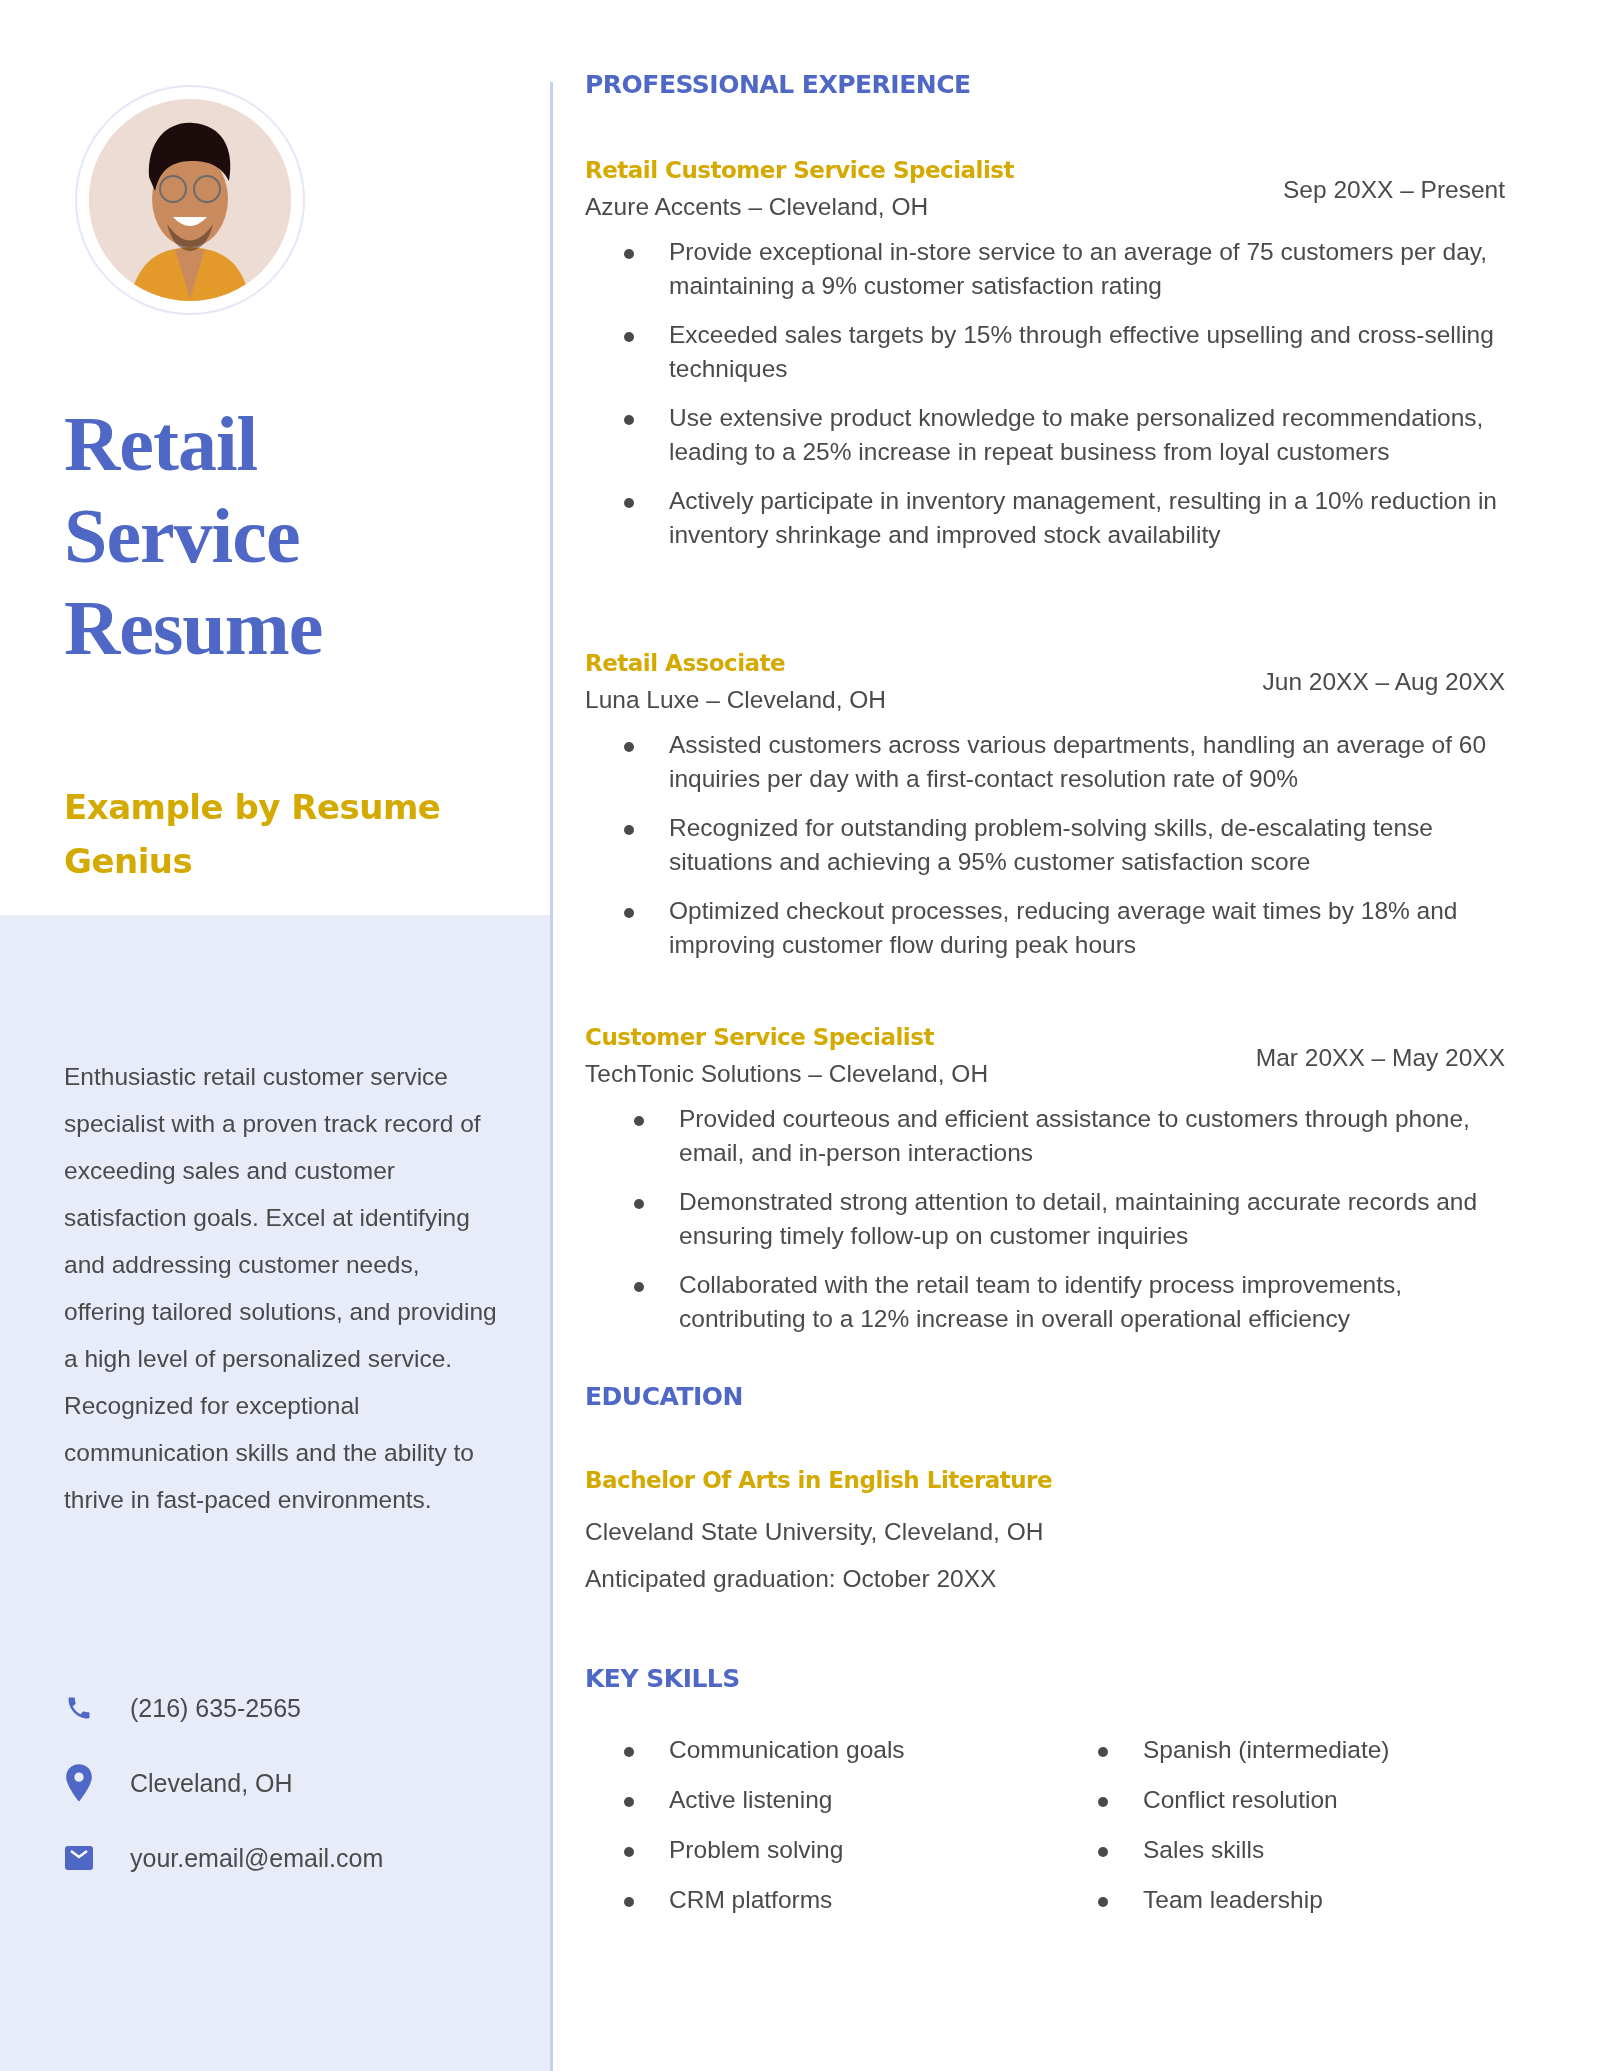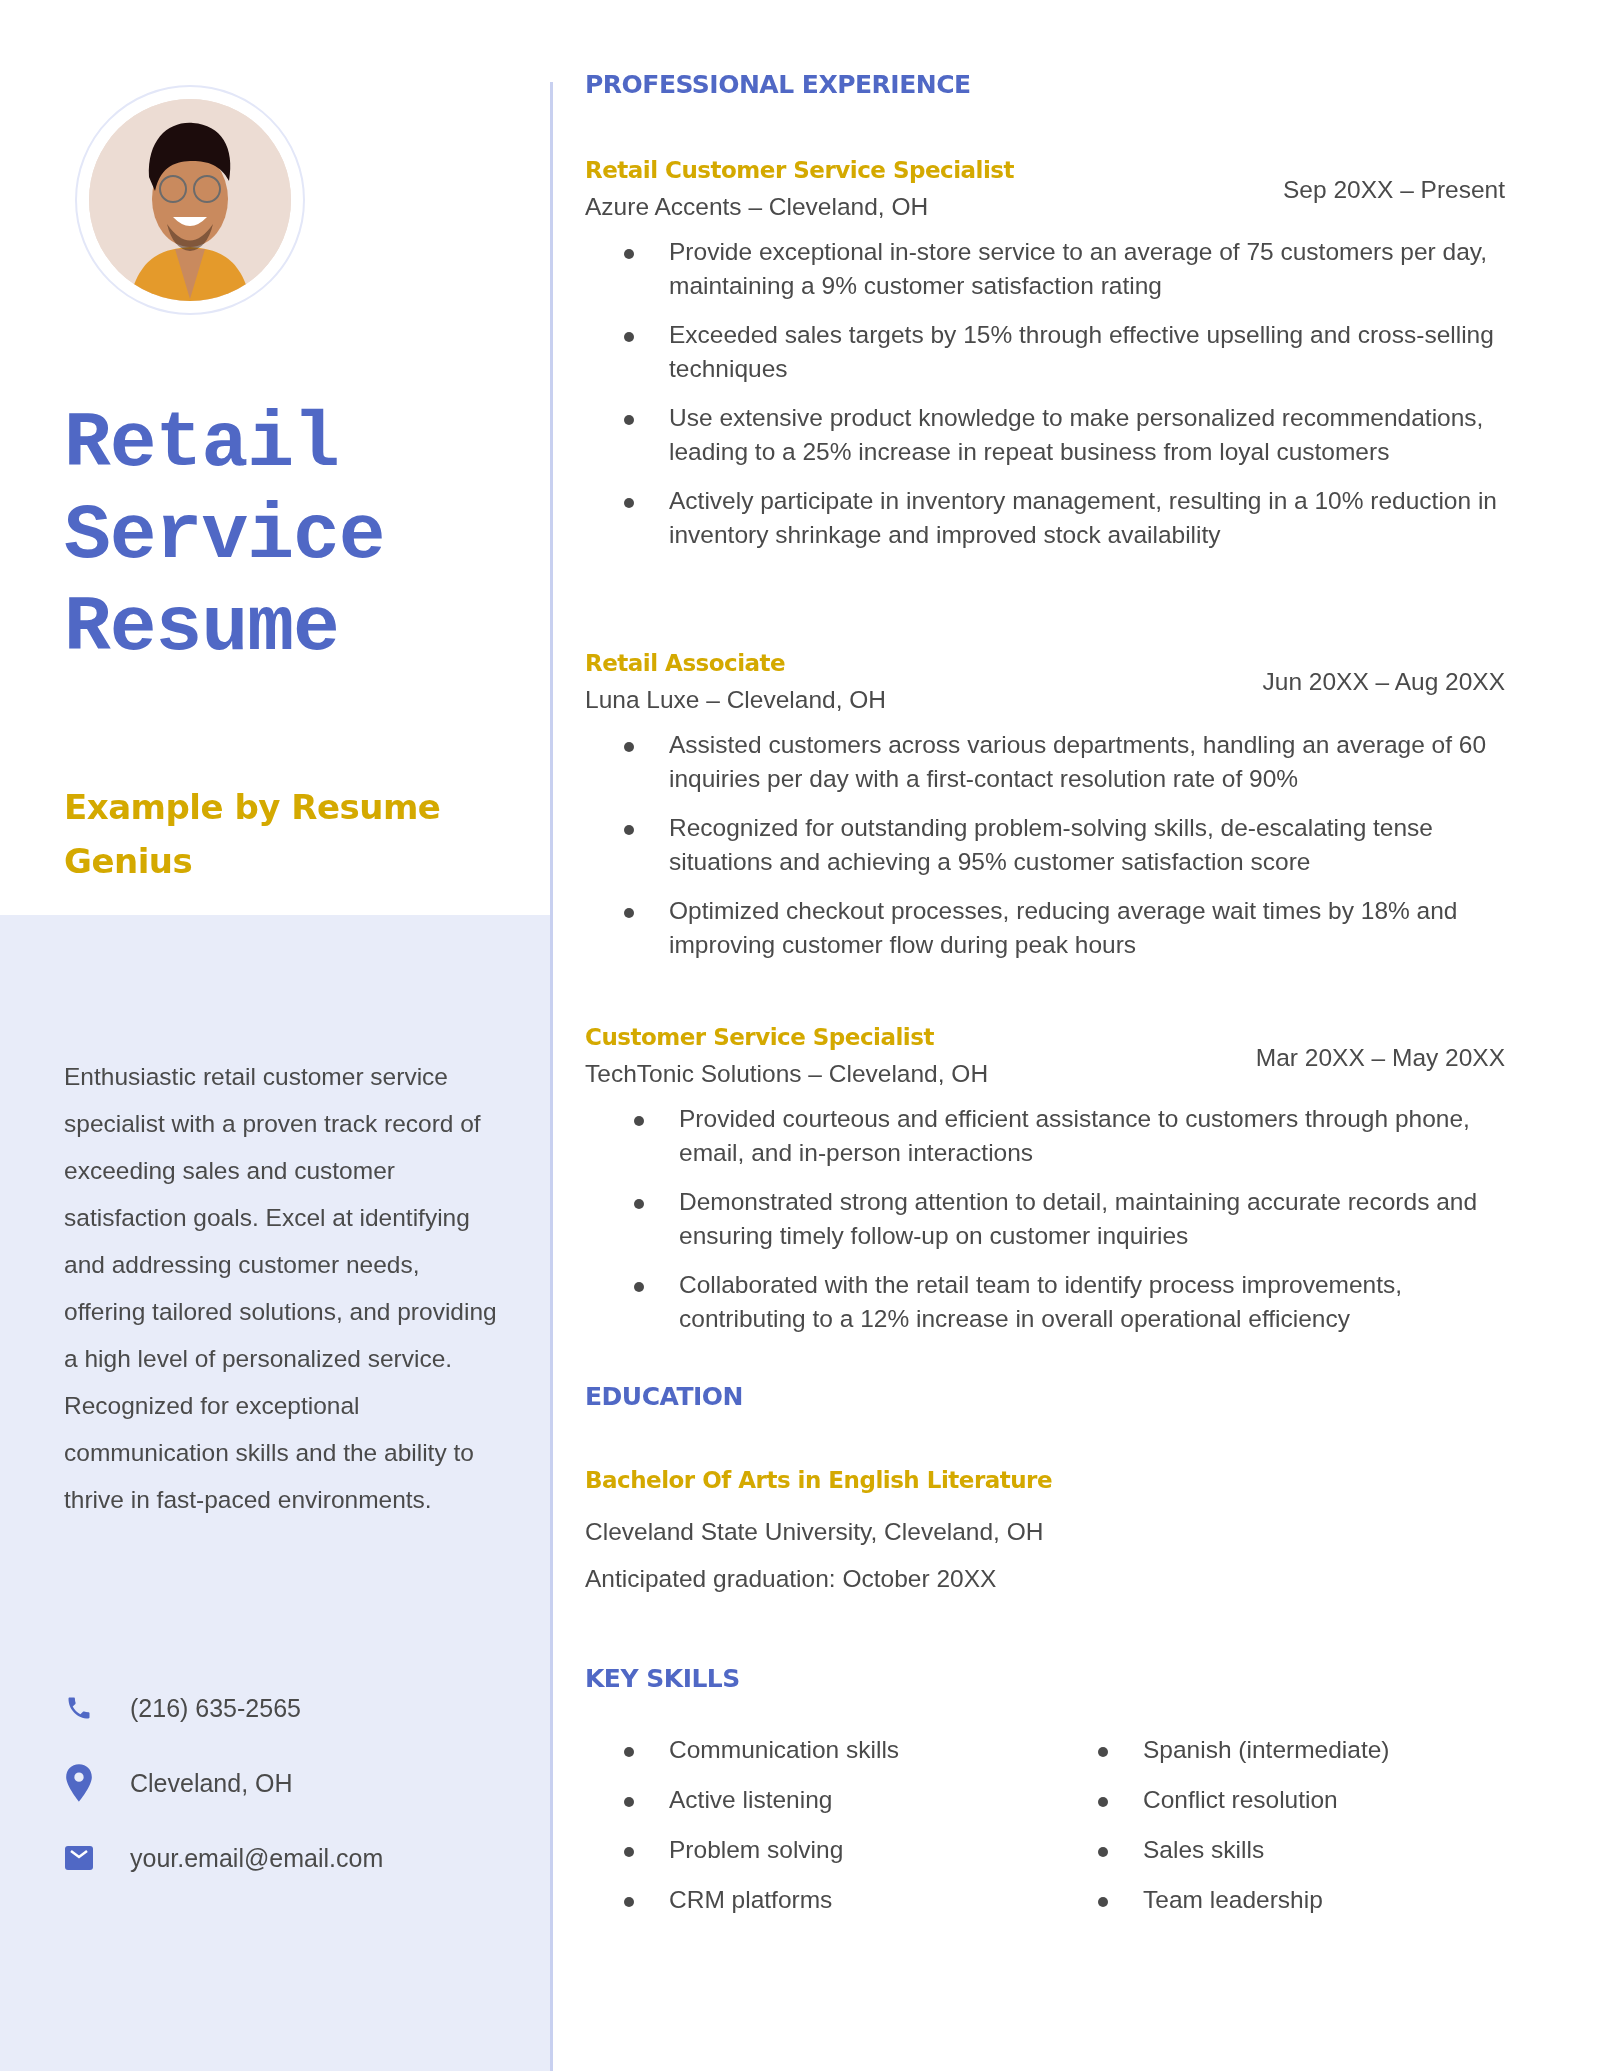--- a/index.html
+++ b/index.html
@@ -8,21 +8,21 @@
 
   .left-col { position: absolute; left: 0; top: 0; width: 550px; height: 2071px; background: #ffffff; }
   .left-panel { position: absolute; left: 0; top: 915px; width: 550px; height: 1156px; background: #e8ecf9; }
   .divider { position: absolute; left: 550px; top: 82px; width: 3px; height: 1989px; background: #c8d0f0; }
 
   .photo-ring { position: absolute; left: 75px; top: 85px; width: 230px; height: 230px; border-radius: 50%;
     background: #ffffff; border: 2px solid #e3e7f8; }
   .photo { position: absolute; left: 12px; top: 12px; width: 202px; height: 202px; border-radius: 50%;
     background: #ecdcd3; overflow: hidden; }
 
-  .title { position: absolute; left: 64px; top: 398px; width: 480px; font-family: Liberation Mono, monospace;
+  .title { position: absolute; left: 64px; top: 398px; width: 480px; font-family: Liberation Serif, serif;
     font-weight: bold; font-size: 78px; line-height: 92px; color: #5068c5; letter-spacing: -1px; }
   .title span { display: block; }
   .subtitle { position: absolute; left: 64px; top: 780px; width: 440px; font-family: "DejaVu Sans", sans-serif;
     font-weight: bold; font-size: 34px; line-height: 54px; color: #d4a900; letter-spacing: -0.5px; }
 
   .summary { position: absolute; left: 64px; top: 1053px; width: 440px; font-size: 24.5px; line-height: 47px; color: #4a4a4a; }
 
   .contact { position: absolute; left: 64px; width: 460px; height: 40px; display: flex; align-items: center; }
   .contact .ic { width: 30px; height: 32px; display: flex; align-items: center; justify-content: center; margin-right: 36px; }
   .contact .txt { font-size: 25px; color: #4a4a4a; }
@@ -144,21 +144,21 @@
     </ul>
   </div>
 
   <h2 class="sec-head" style="top:1382px;">EDUCATION</h2>
   <div class="edu-title" style="top:1467px;">Bachelor Of Arts in English Literature</div>
   <div class="edu-line" style="top:1518px;">Cleveland State University, Cleveland, OH</div>
   <div class="edu-line" style="top:1565px;">Anticipated graduation: October 20XX</div>
 
   <h2 class="sec-head" style="top:1664px;">KEY SKILLS</h2>
   <div class="skills">
-    <div class="skill">Communication skills</div>
+    <div class="skill">Communication goals</div>
     <div class="skill">Spanish (intermediate)</div>
     <div class="skill">Active listening</div>
     <div class="skill">Conflict resolution</div>
     <div class="skill">Problem solving</div>
     <div class="skill">Sales skills</div>
     <div class="skill">CRM platforms</div>
     <div class="skill">Team leadership</div>
   </div>
 </div>
 

